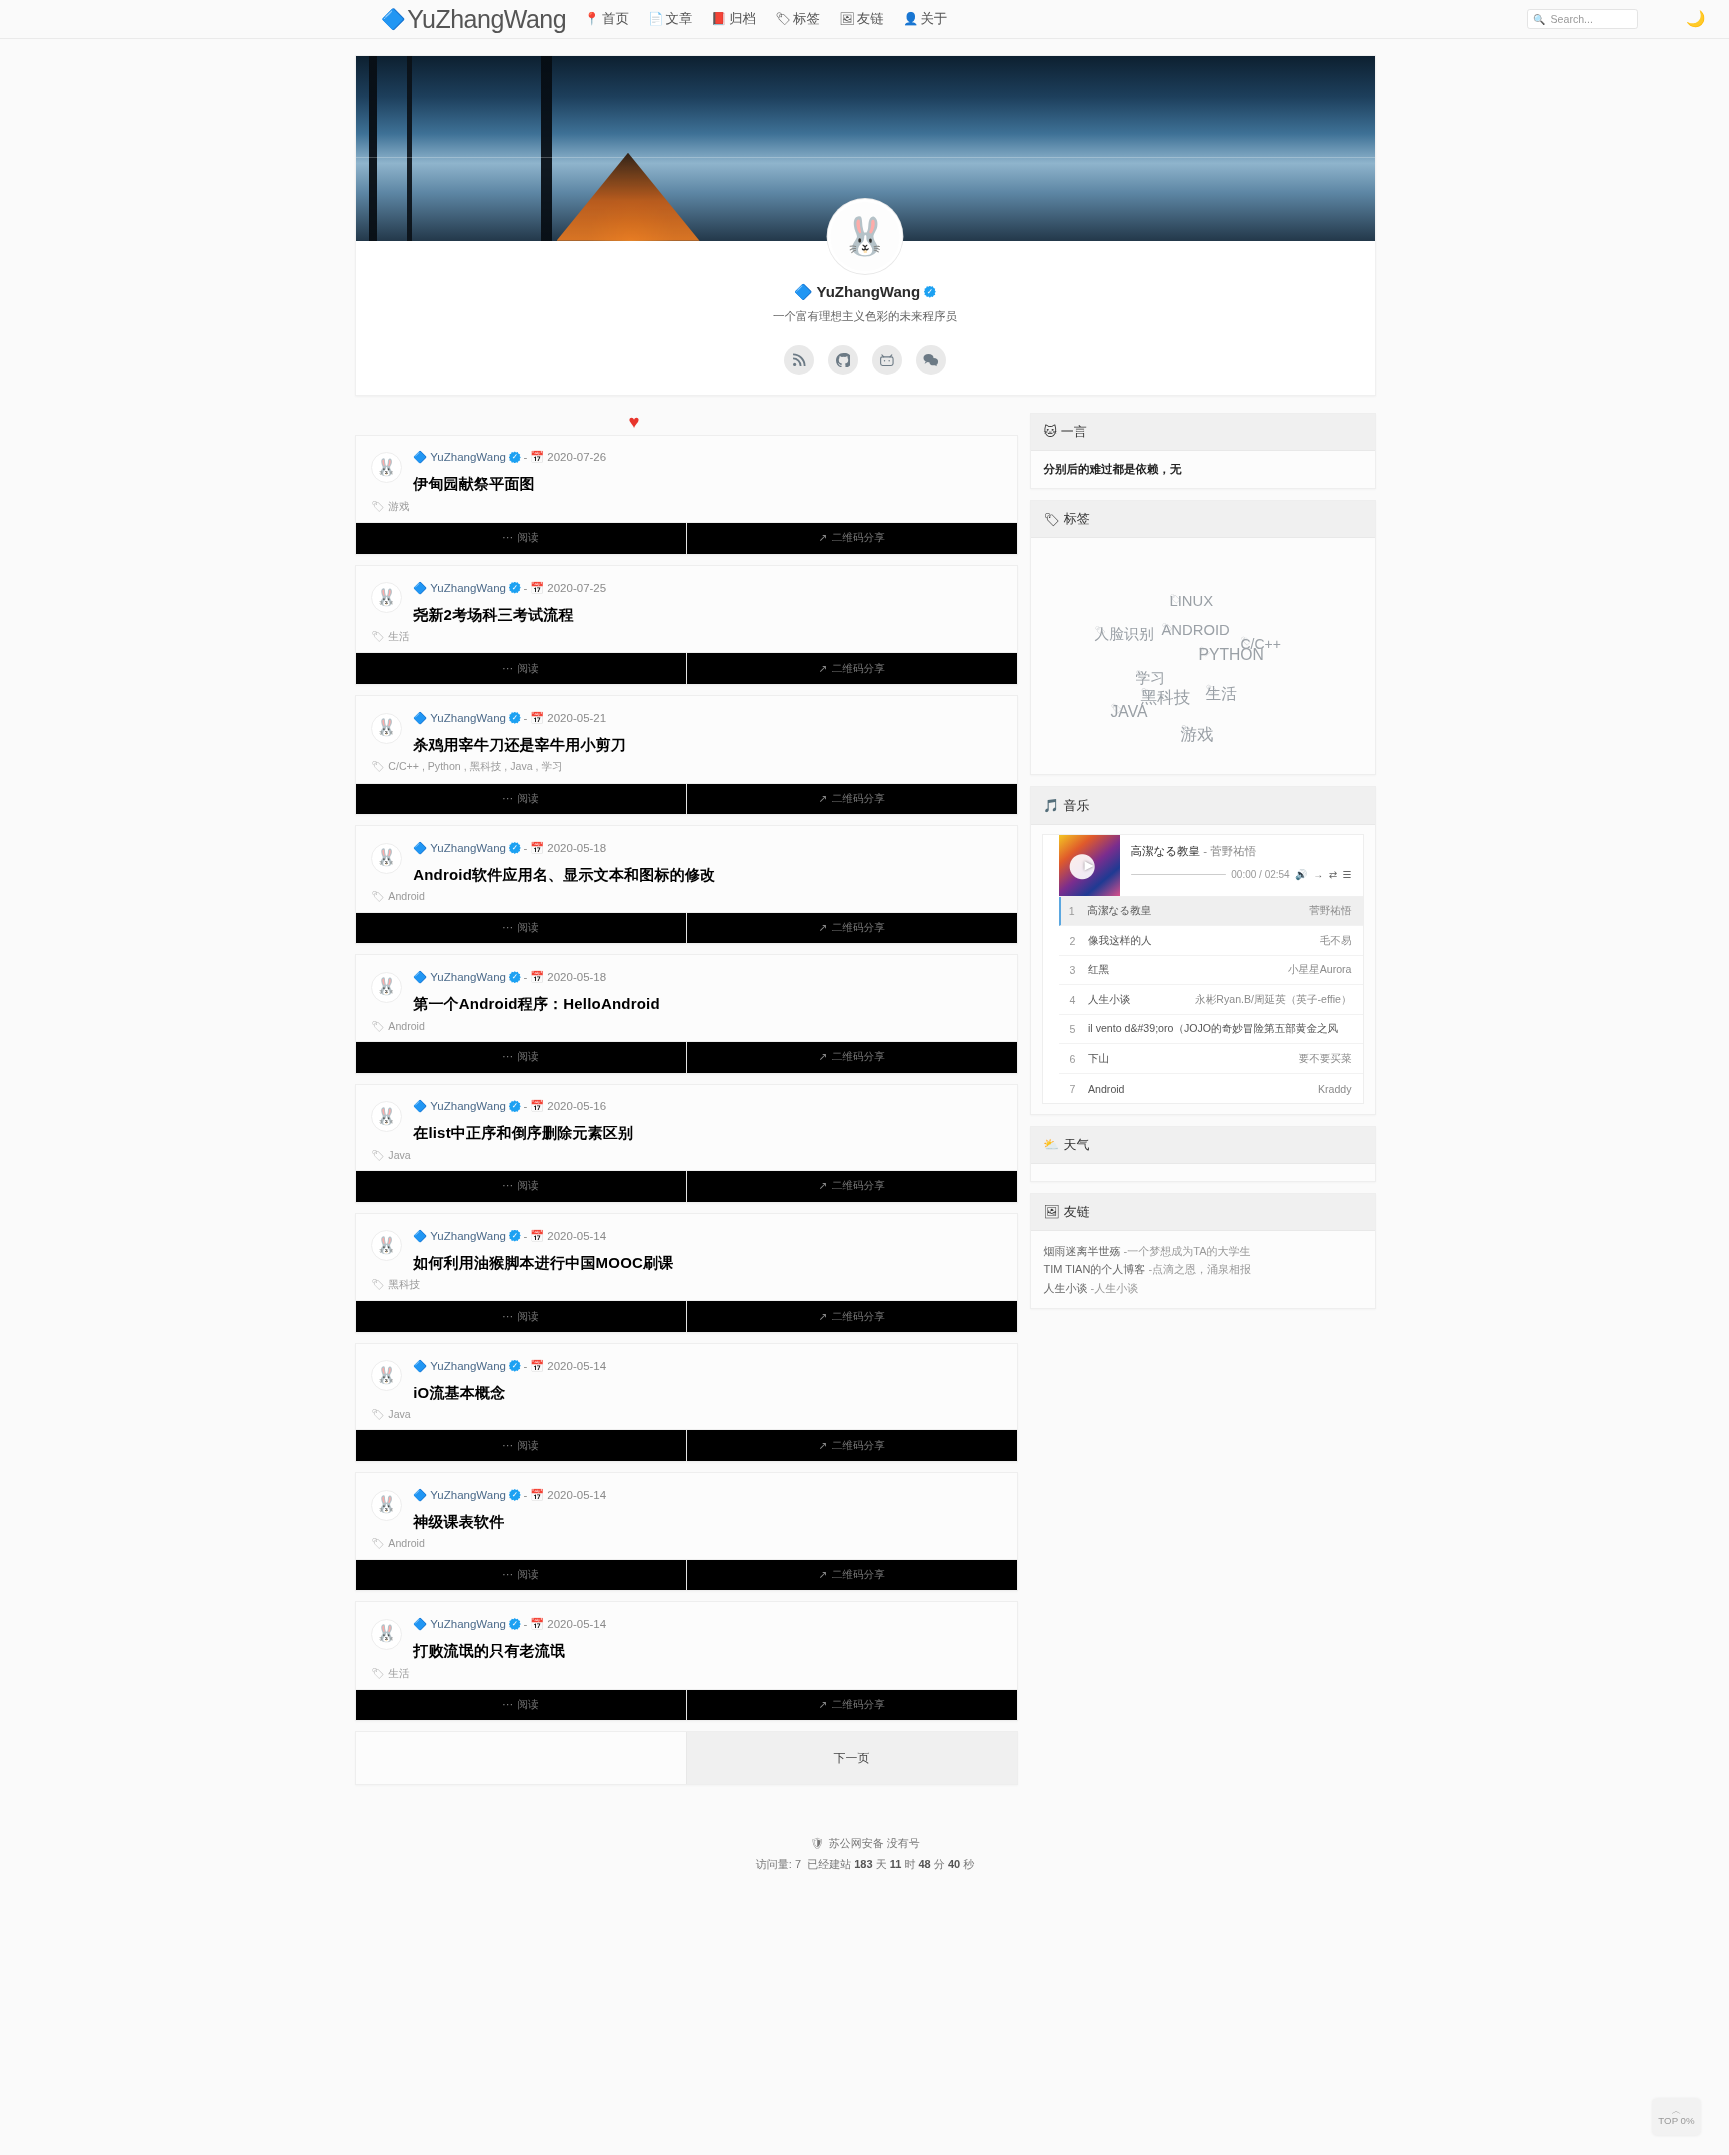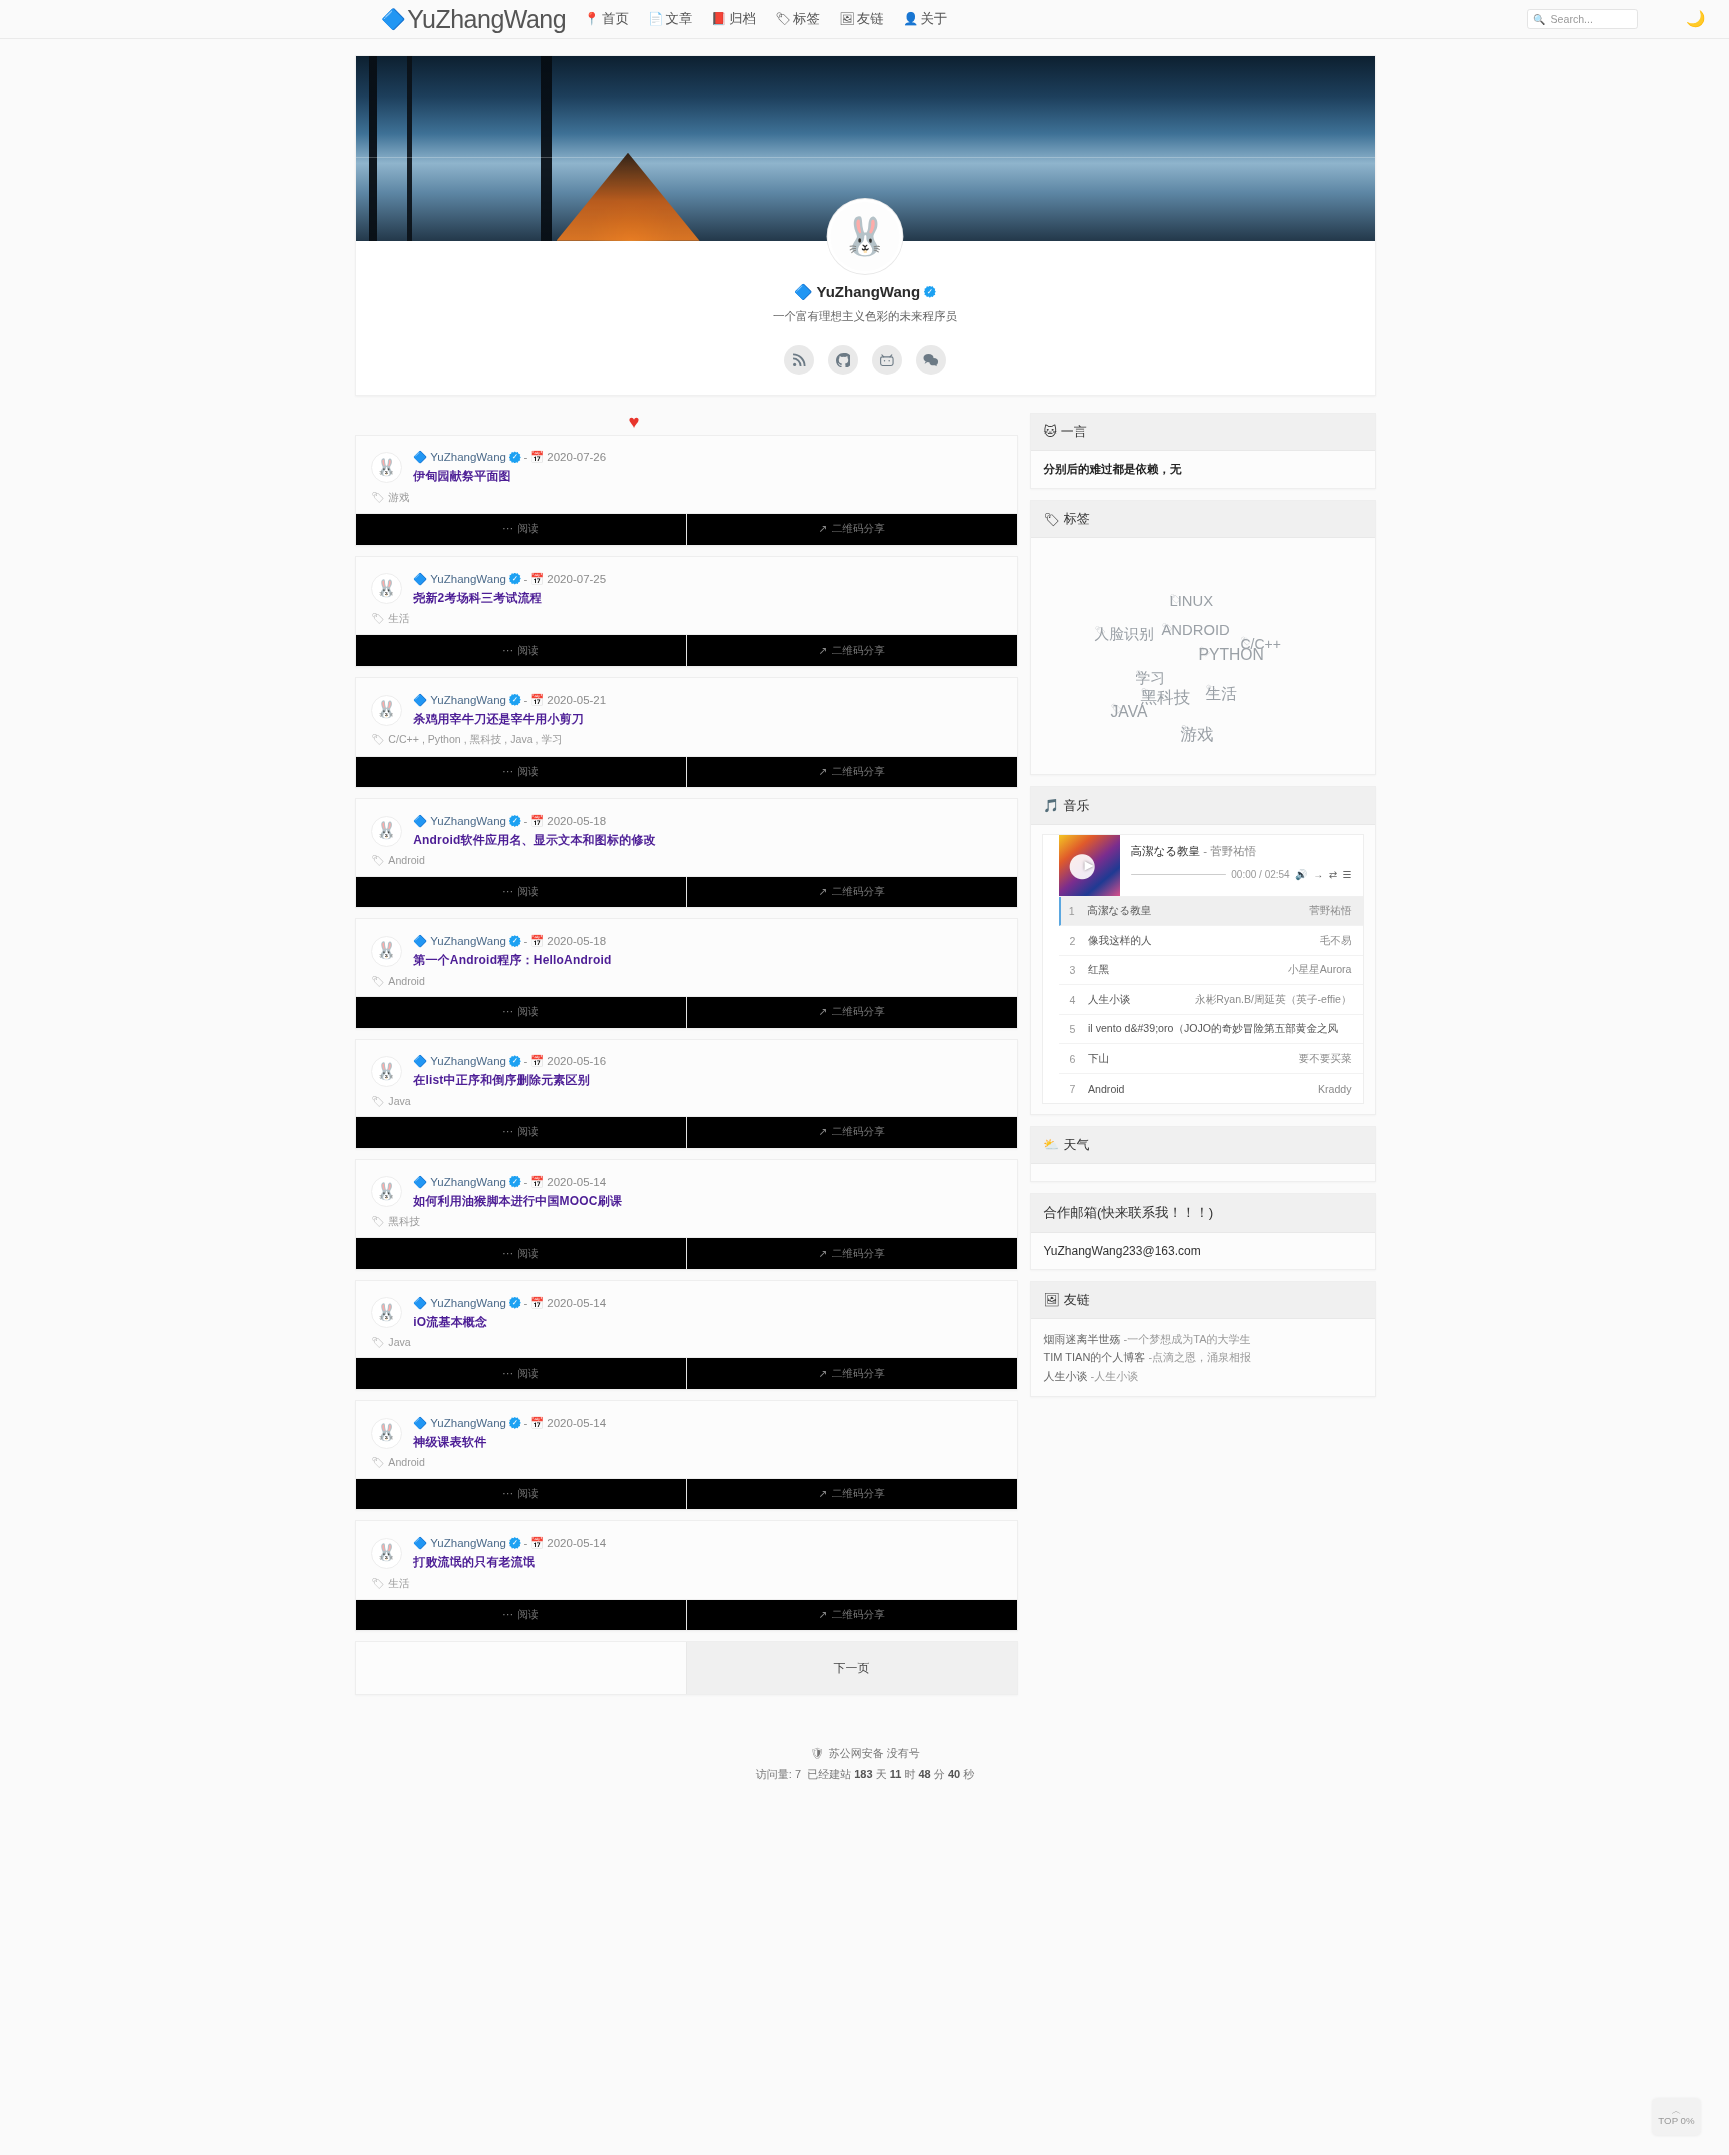--- a/index.html
+++ b/index.html
@@ -160,22 +160,22 @@
   .avatar-sm {
     width: 31px; height: 31px; border-radius: 50%;
     background: #fff; border: 0.9px solid #eee;
     display: flex; align-items: center; justify-content: center;
     font-size: 16.6px; flex: none; margin-top: 1.8px;
   }
   .meta { font-size: 11.5px; color: #8a8a8a; display: flex; align-items: center; gap: 2.8px; flex-wrap: wrap; }
   .meta .author { color: #4b6a8a; font-weight: normal; }
   .meta .cal { color: #9a9a9a; }
   .post-title {
-    font-size: 12px; font-weight: bold; color: #4c1d95;
-    margin-top: 4px; letter-spacing: 0.2px;
+    font-size: 15px; font-weight: bold; color: #000000;
+    margin-top: 11px; letter-spacing: 0.2px;
   }
   .tags { padding: 0 15.7px 8.3px; font-size: 10.6px; color: #9a9a9a; }
   .tags .tg-ico { color: #b5b5b5; margin-right: 3.7px; }
   .card-foot {
     display: flex; border-top: 0.9px solid #eee;
     background: #000000;
   }
   .foot-btn {
     flex: 1; text-align: center; padding: 8.3px 0;
     font-size: 10.6px; color: #777; cursor: pointer;
@@ -771,24 +771,20 @@
       </div>
 
       <div class="panel">
         <div class="panel-head">
           <span>⛅</span>
           <span>天气</span>
         </div>
         <div class="weather-body"></div>
       </div>
 
-      <div class="panel">
-        <div class="mail-head">合作邮箱(快来联系我！！！)</div>
-        <div class="mail-body">YuZhangWang233@163.com</div>
-      </div>
 
       <div class="panel">
         <div class="panel-head">
           <span>🖼</span>
           <span>友链</span>
         </div>
         <div class="panel-body">
           <div class="friend-row">
             <span class="fname">烟雨迷离半世殇</span>
             <span class="fdesc">-一个梦想成为TA的大学生</span>

